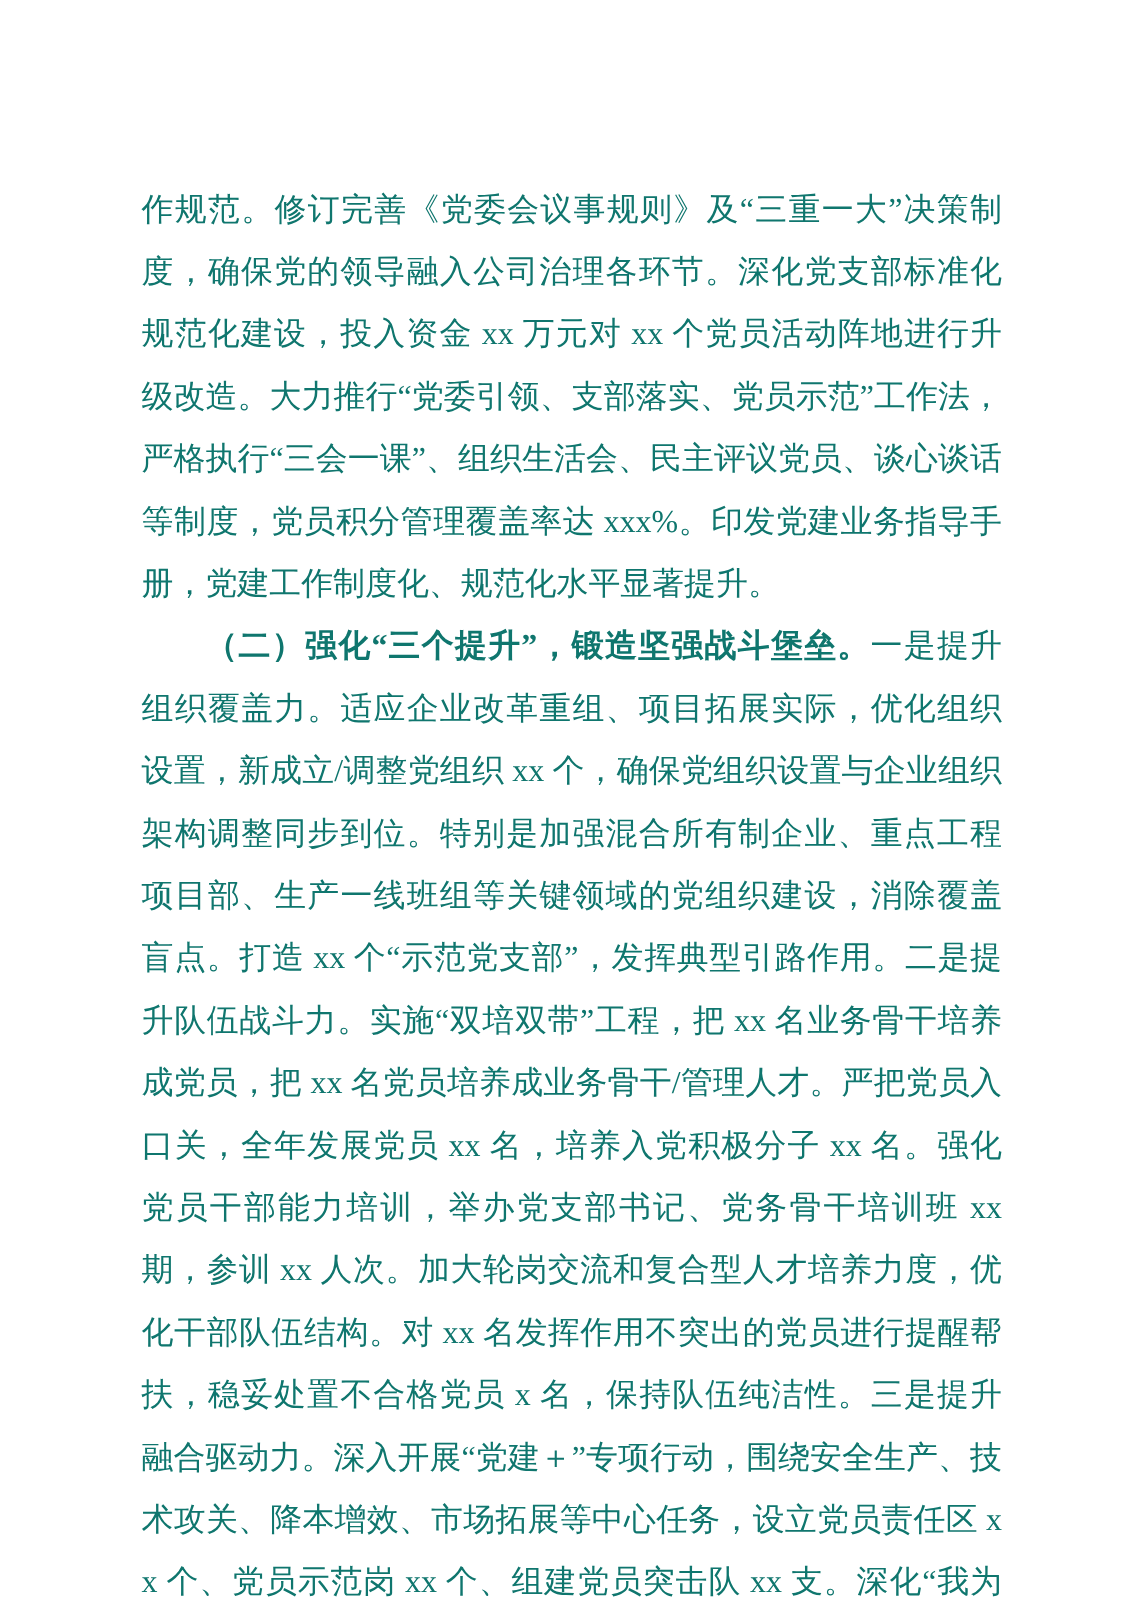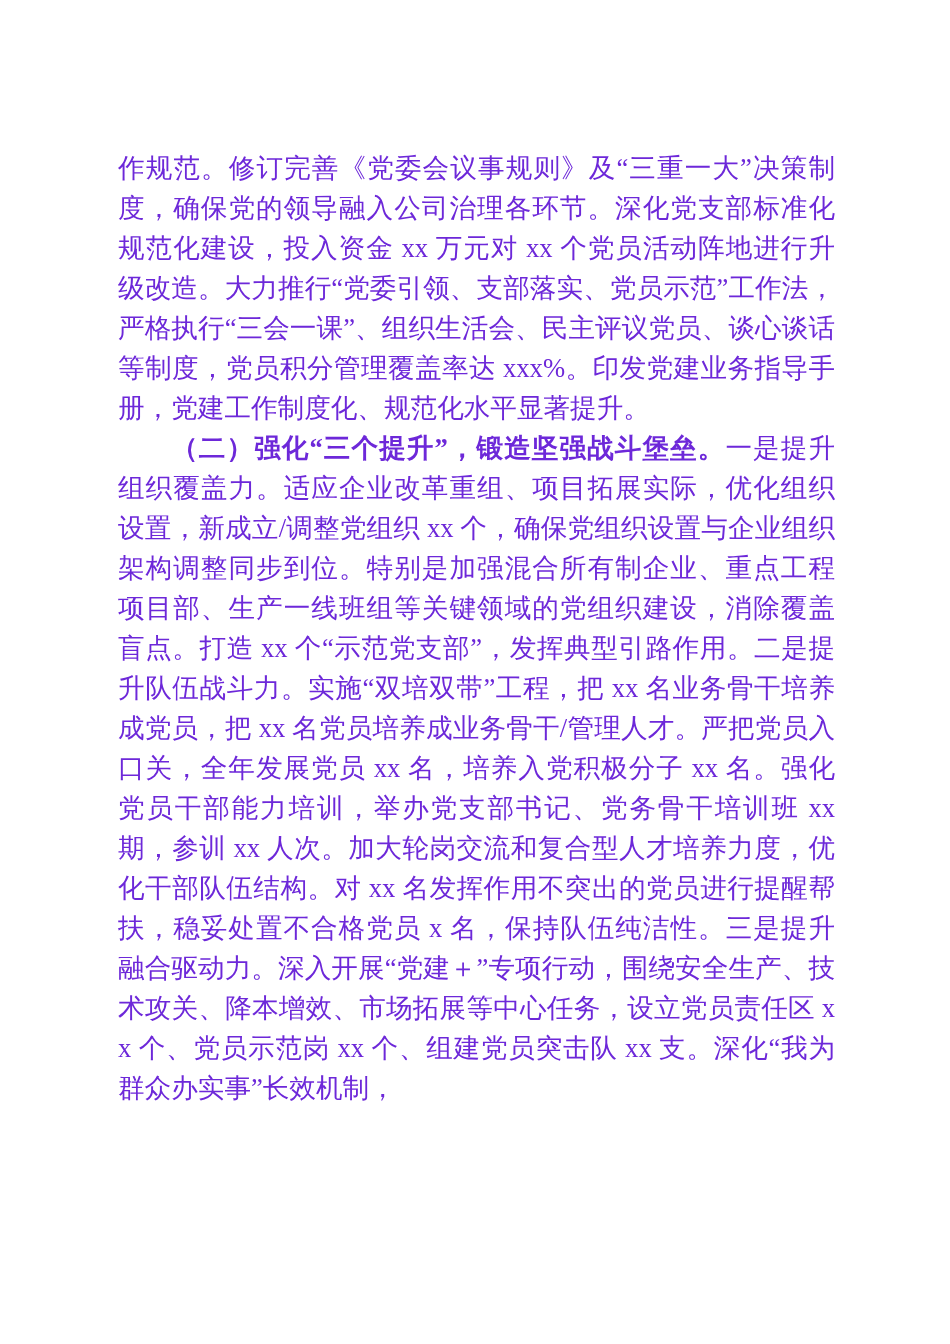--- a/index.html
+++ b/index.html
@@ -25,22 +25,22 @@
   .content {
     position: absolute;
     left: 118px;
     top: 148px;
     width: 717px;
   }
   .para {
     margin: 0;
     padding: 0;
     font-size: 26.6px;
-    line-height: 40px;
-    color: #6d28d9;
+    line-height: 52px;
+    color: #0f766e;
     text-align: justify;
     text-justify: inter-character;
     letter-spacing: 0;
     word-break: break-all;
   }
   .para.indent {
     text-indent: 2em;
     font-family: Liberation Serif, serif;
   }
   .section-lead {

